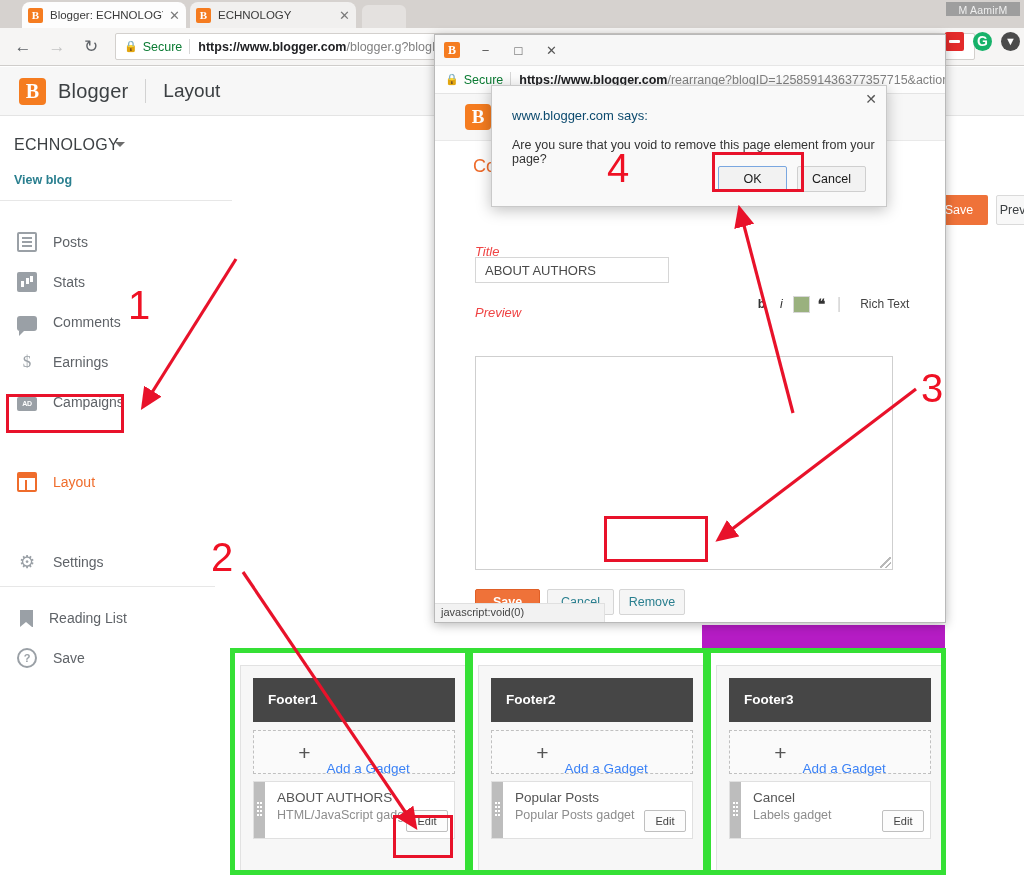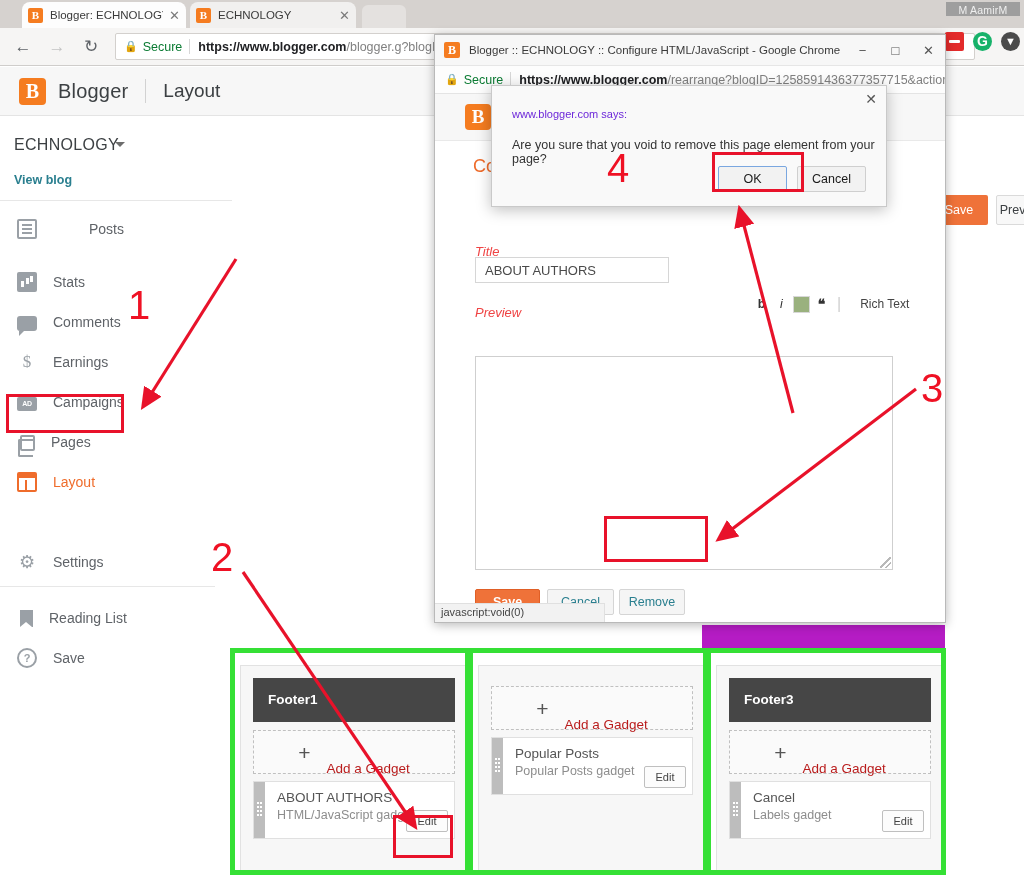--- a/index.html
+++ b/index.html
@@ -138,21 +138,21 @@
     position:absolute; top:13px; background:#f7f7f7; border:1px solid #e2e2e2;
     width:228px; height:225px; padding:12px;
   }
   .fc-title { background:#464646; color:#fff; font-size:13.5px; font-weight:bold;
               height:44px; line-height:44px; padding-left:15px; }
   .fc-addgadget {
     margin-top:8px; height:44px; border:1px dashed #c0c0c0; background:#fafafa;
     display:flex; align-items:center; justify-content:center; gap:16px;
   }
   .plus { font-size:21px; color:#555; line-height:1; font-weight:300; }
-  .addlabel { font-size:13.5px; color:#b91c1c;margin-top:32px; }
+  .addlabel { font-size:13.5px; color:#3b82f6;margin-top:32px; }
   .gadget {
     margin-top:7px; background:#fff; border:1px solid #e0e0e0; height:58px;
     display:flex; align-items:stretch;
   }
   .grip { width:11px; background:#bdbdbd; position:relative; }
   .grip::after{content:"";position:absolute;left:3px;top:20px;width:2px;height:2px;background:#fff;
     box-shadow:0 4px 0 #fff,0 8px 0 #fff,0 12px 0 #fff,3px 0 0 #fff,3px 4px 0 #fff,3px 8px 0 #fff,3px 12px 0 #fff;}
   .gbody { flex:1; padding:8px 9px 0 12px; position:relative; }
   .gname { font-size:13.5px; color:#555; }
   .gdesc { font-size:12.5px; color:#8d8d8d; margin-top:3px; }
@@ -221,21 +221,21 @@
     font-size:11px; color:#444; padding:2px 0 0 6px; width:170px;
   }
 
   
   #jsdialog {
     position:absolute; left:491px; top:85px; width:396px; height:122px;
     background:#f9f9f9; border:1px solid #c9c9c9;
     box-shadow:0 3px 14px rgba(0,0,0,.25);
   }
   .dlg-close { position:absolute; right:9px; top:5px; font-size:14px; color:#555; }
-  .dlg-origin { position:absolute; left:20px; top:22px; font-size:11px; color:#6d28d9; }
+  .dlg-origin { position:absolute; left:20px; top:22px; font-size:13px; color:#0c4a6e; }
   .dlg-msg { position:absolute; left:20px; top:52px; font-size:12.5px; color:#333; }
   .dlg-ok {
     position:absolute; left:226px; top:80px; width:69px; height:26px;
     border:1px solid #7aa7e0; background:#f2f2f2; font-size:12.5px;
     color:#1a1a1a; text-align:center; line-height:24px; border-radius:2px;
   }
   .dlg-cancel {
     position:absolute; left:305px; top:80px; width:69px; height:26px;
     border:1px solid #cfcfcf; background:#f2f2f2; font-size:12.5px;
     color:#1a1a1a; text-align:center; line-height:24px; border-radius:2px;
@@ -297,43 +297,39 @@
 
     <div class="btn-save-arr">Save arrangement</div>
     <div class="btn-preview">Preview</div>
 
     <div class="sidebar">
       <div class="blog-name">ECHNOLOGY</div>
       <div class="blog-caret"></div>
       <div class="view-blog">View blog</div>
       <div class="side-divider" style="top:84px;"></div>
 
-      <div class="nav-item" style="top:96px;gap:36px;">
+      <div class="nav-item" style="top:109px;">
         <span class="nav-ico ic-posts"></span>
         <span class="nav-label">Posts</span>
       </div>
       <div class="nav-item" style="top:149px;">
         <span class="nav-ico ic-stats"></span>
         <span class="nav-label">Stats</span>
       </div>
       <div class="nav-item" style="top:189px;">
         <span class="nav-ico ic-comments"></span>
         <span class="nav-label">Comments</span>
       </div>
       <div class="nav-item" style="top:229px;">
         <span class="nav-ico ic-earn">$</span>
         <span class="nav-label">Earnings</span>
       </div>
       <div class="nav-item" style="top:269px;">
         <span class="nav-ico ic-camp">AD</span>
         <span class="nav-label">Campaigns</span>
-      </div>
-      <div class="nav-item" style="top:309px;">
-        <span class="nav-ico ic-pages"></span>
-        <span class="nav-label">Pages</span>
       </div>
       <div class="nav-item active" style="top:349px;">
         <span class="nav-ico ic-layout"></span>
         <span class="nav-label">Layout</span>
       </div>
       <div class="nav-item" style="top:429px;">
         <span class="nav-ico ic-settings">⚙</span>
         <span class="nav-label">Settings</span>
       </div>
 
@@ -362,20 +358,21 @@
           <span class="grip"></span>
           <div class="gbody">
             <div class="gname">ABOUT AUTHORS</div>
             <div class="gdesc">HTML/JavaScript gadget</div>
             <div class="gedit">Edit</div>
           </div>
         </div>
       </div>
 
       <div class="footer-col" style="left:246px;">
+        <div class="fc-title">Footer2</div>
         <div class="fc-addgadget">
           <span class="plus">+</span>
           <span class="addlabel">Add a Gadget</span>
         </div>
         <div class="gadget">
           <span class="grip"></span>
           <div class="gbody">
             <div class="gname">Popular Posts</div>
             <div class="gdesc">Popular Posts gadget</div>
             <div class="gedit">Edit</div>
@@ -403,21 +400,20 @@
 </div>
 
 <div class="green-box" style="left:230px;top:648px;width:240px;height:227px;"></div>
 <div class="green-box" style="left:468px;top:648px;width:240px;height:227px;"></div>
 <div class="green-box" style="left:706px;top:648px;width:240px;height:227px;"></div>
 <div class="purple-bar" style="left:702px;top:625px;width:243px;height:23px;"></div>
 
 <div id="popup">
   <div class="pop-title">
     <span class="pop-fav">B</span>
-    <span class="pop-title-text">Blogger :: ECHNOLOGY :: Configure HTML/JavaScript - Google Chrome</span>
     <span class="pop-wbtn">−</span>
     <span class="pop-wbtn">□</span>
     <span class="pop-wbtn">✕</span>
   </div>
   <div class="pop-url">
     <span class="lockico">🔒</span>
     <span class="secure">Secure</span>
     <span class="divider-v"></span>
     <span class="urltext"><b>https://www.blogger.com</b><span class="grey">/rearrange?blogID=1258591436377357715&amp;action=</span></span>
   </div>

